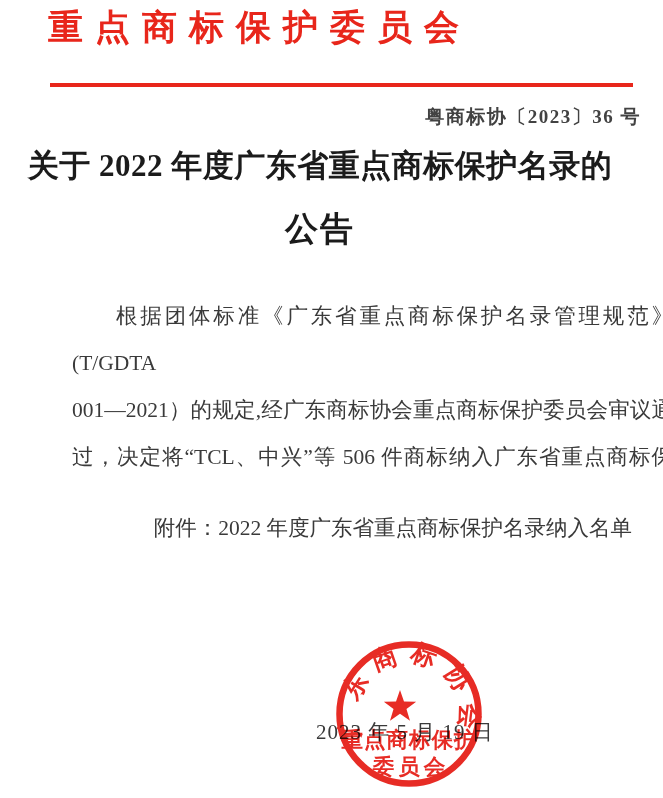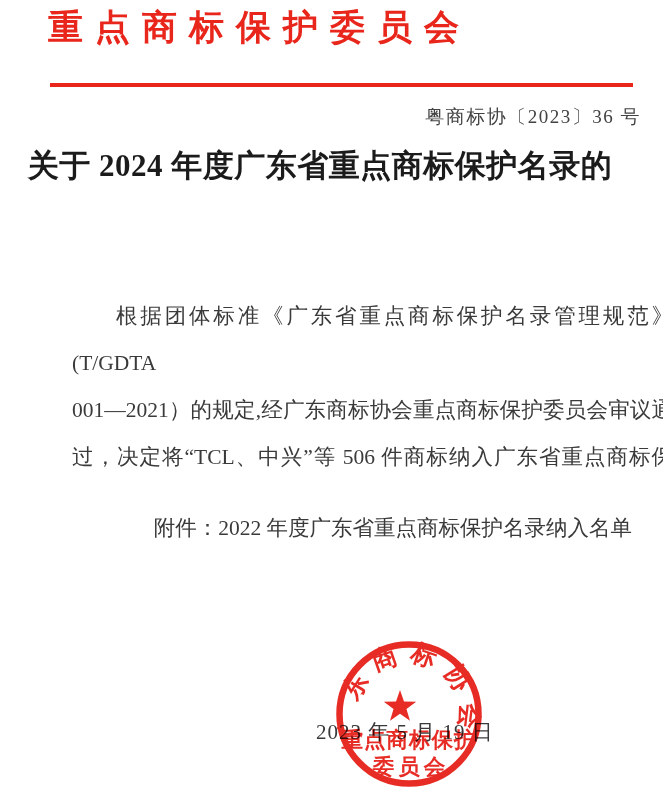--- a/index.html
+++ b/index.html
@@ -21,21 +21,21 @@
     font-size:35px;line-height:1;font-weight:700;
     color:var(--red);
     letter-spacing:12px;white-space:nowrap;
   }
   .divider{
     position:absolute;top:83px;left:50px;
     width:583px;height:4px;background:var(--red);
   }
   .doc-number{
     position:absolute;top:104px;right:22px;
-    font-size:19px;color:#424242;letter-spacing:1.5px;white-space:nowrap;
+    font-size:19px;color:#424242;letter-spacing:1.5px;white-space:nowrap;font-weight:bold;
   }
   .title1{
     position:absolute;top:149px;left:0;width:640px;
     text-align:center;font-size:31px;line-height:1.1;font-weight:700;
     color:var(--title-text);letter-spacing:0.5px;white-space:nowrap;
   }
   .title2{
     position:absolute;top:211px;left:0;width:640px;
     text-align:center;font-size:33px;line-height:1.1;font-weight:700;
     color:var(--title-text);letter-spacing:2px;
@@ -87,22 +87,23 @@
 <body>
 
 <div class="page">
 
   <div class="masthead">重点商标保护委员会</div>
 
   <div class="divider"></div>
 
   <div class="doc-number">粤商标协〔2023〕36 号</div>
 
-  <div class="title1">关于 2024 年度广东省重点商标保护名录的</div>
+  <div class="title1">关于 2022 年度广东省重点商标保护名录的</div>
 
+  <div class="title2">公告</div>
 
   <div class="body-par">
     <div class="line first">根据团体标准《广东省重点商标保护名录管理规范》(T/GDTA</div>
     <div class="line">001—2021）的规定,经广东商标协会重点商标保护委员会审议通</div>
     <div class="line">过，决定将“TCL、中兴”等 506 件商标纳入广东省重点商标保</div>
   </div>
 
   <div class="attachment">附件：2022 年度广东省重点商标保护名录纳入名单</div>
 
 

